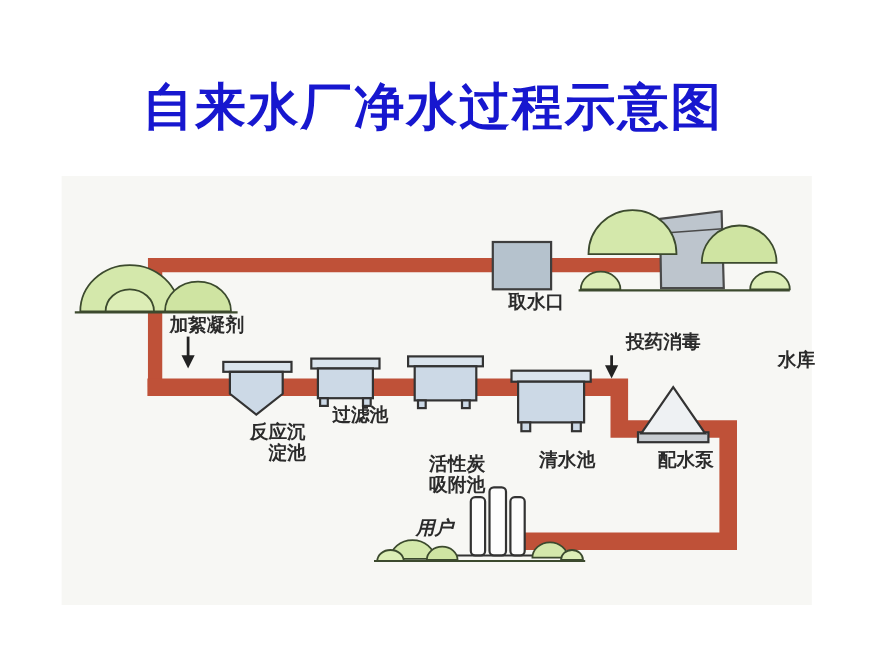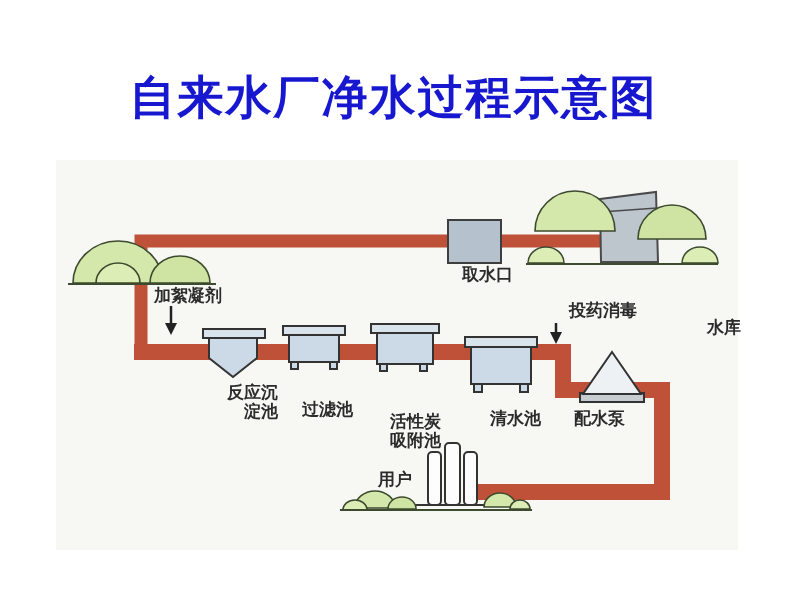--- a/index.html
+++ b/index.html
@@ -122,26 +122,26 @@
 
 <div class="lbl" style="left:433px;top:265px;width:80px;">取水口</div>
 
 <div class="lbl" style="left:671px;top:270px;width:70px;margin-top:48px;">水库</div>
 
 <div class="lbl" style="left:196px;top:383px;width:82px;">
   <div>反应沉</div>
   <div>淀池</div>
 </div>
 
-<div class="lbl" style="left:273px;top:400px;width:80px;">过滤池</div>
+<div class="lbl" style="left:273px;top:368px;width:80px;">过滤池</div>
 
 <div class="lbl" style="left:361px;top:379px;width:80px;margin-top:33px;">
   <div>活性炭</div>
   <div>吸附池</div>
 </div>
 
 <div class="lbl" style="left:513px;top:301px;width:84px;margin-left:40px;">投药消毒</div>
 
 <div class="lbl" style="left:461px;top:397px;width:80px;margin-top:12px;">清水池</div>
 
-<div class="lbl" style="left:545px;top:409px;width:80px;">配水泵</div>
+<div class="lbl" style="left:569px;top:409px;width:80px;">配水泵</div>
 
-<div class="lbl" style="left:352px;top:470px;width:60px;">用户</div>
+<div class="lbl" style="left:352px;top:470px;width:60px;font-style:italic;">用户</div>
 
 </body></html>

